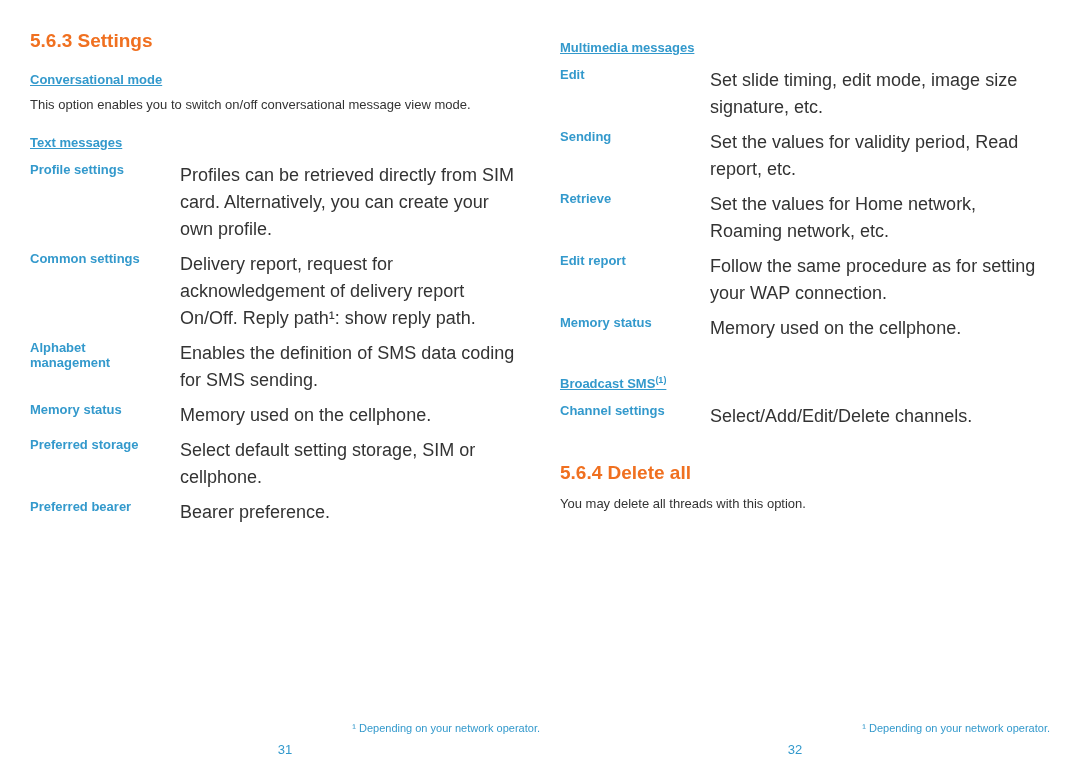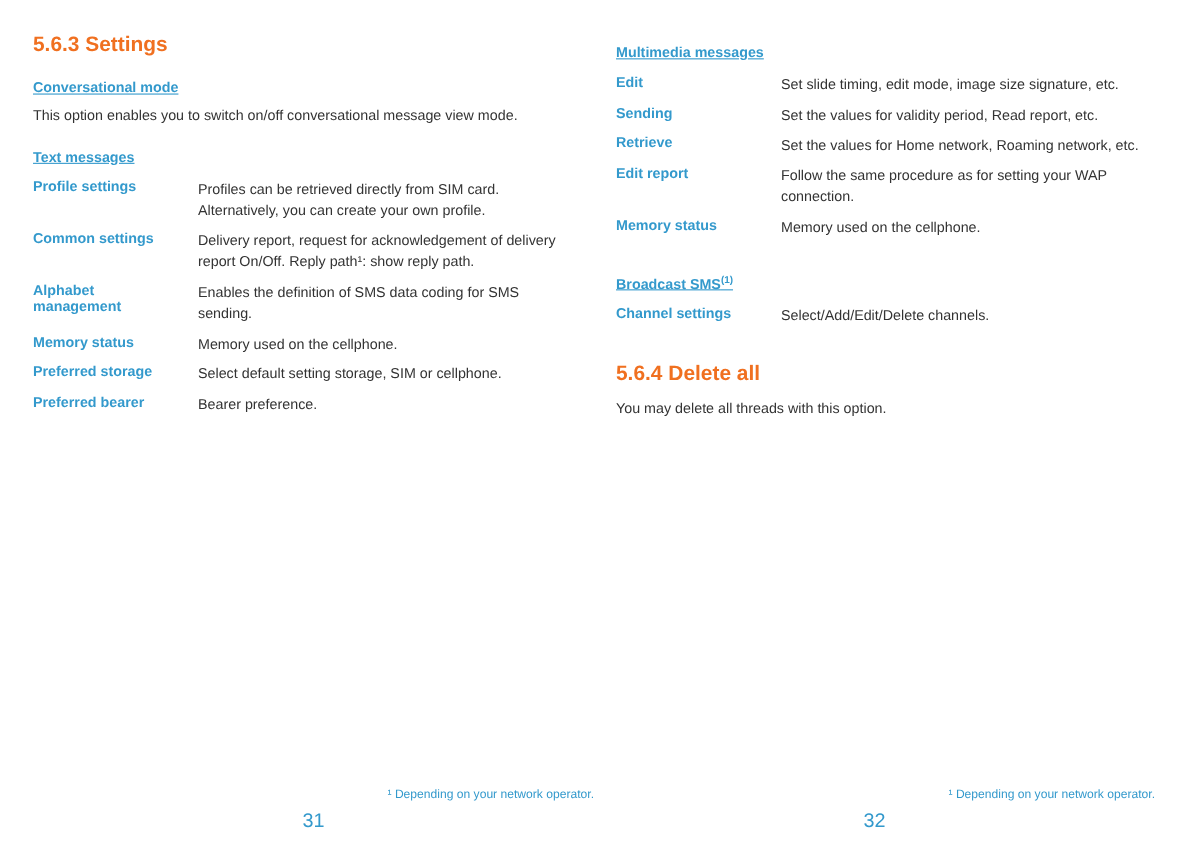--- a/index.html
+++ b/index.html
@@ -65,21 +65,21 @@
     .settings-table tr td:first-child {
       color: #3399cc;
       font-weight: bold;
       font-size: 13px;
       width: 150px;
       min-width: 130px;
       padding-right: 12px;
     }
     .settings-table tr td:last-child {
       color: #333;
-      font-size: 13px;
+      font-size: 18px;
       line-height: 1.5;
     }
     .footnote-area {
       display: flex;
       justify-content: space-between;
       padding: 10px 30px 8px 30px;
       border-top: none;
       margin-top: auto;
     }
     .footnote {
@@ -89,21 +89,21 @@
       text-align: right;
     }
     .page-num-row {
       display: flex;
       justify-content: space-between;
       padding: 0 30px 10px 30px;
     }
     .page-num {
       flex: 1;
       text-align: center;
-      font-size: 18px;
+      font-size: 13px;
       color: #3399cc;
     }
     sup {
       font-size: 9px;
     }
     .broadcast-sms-title {
       color: #3399cc;
       font-size: 13px;
       font-weight: bold;
       text-decoration: underline;

